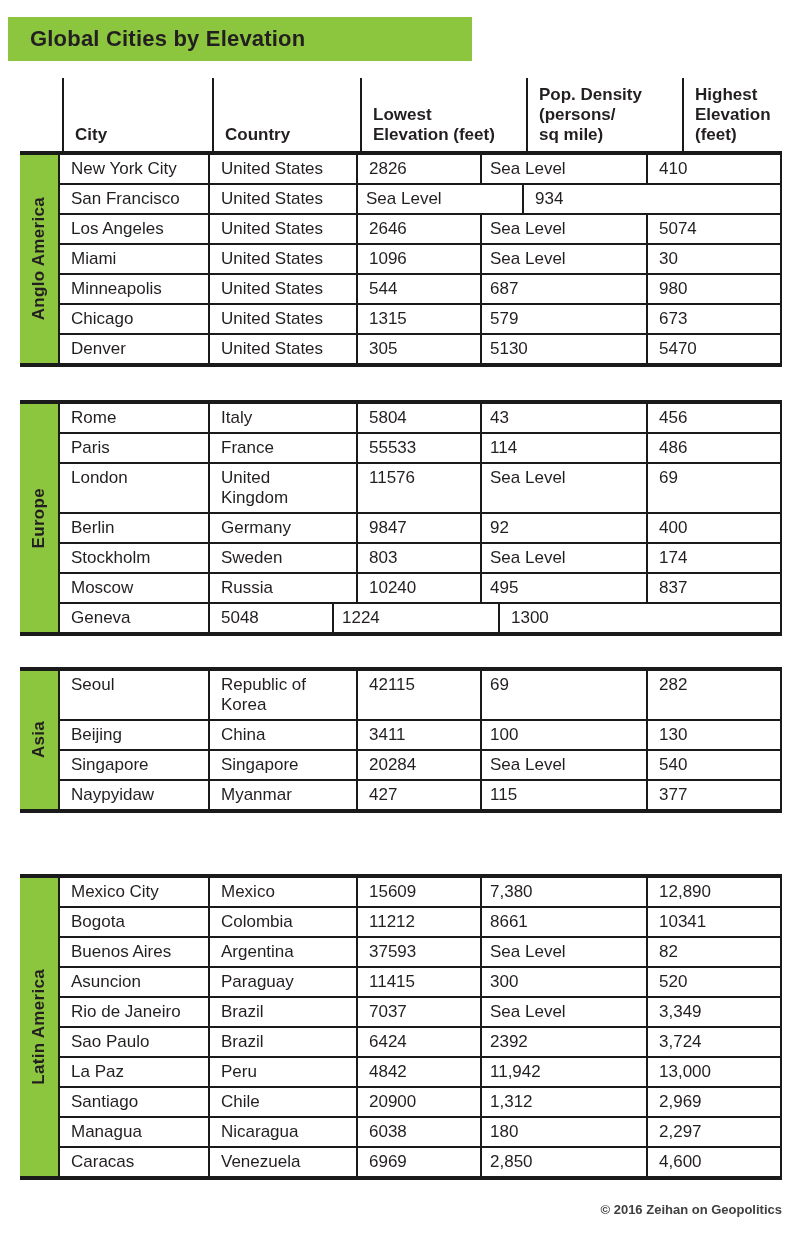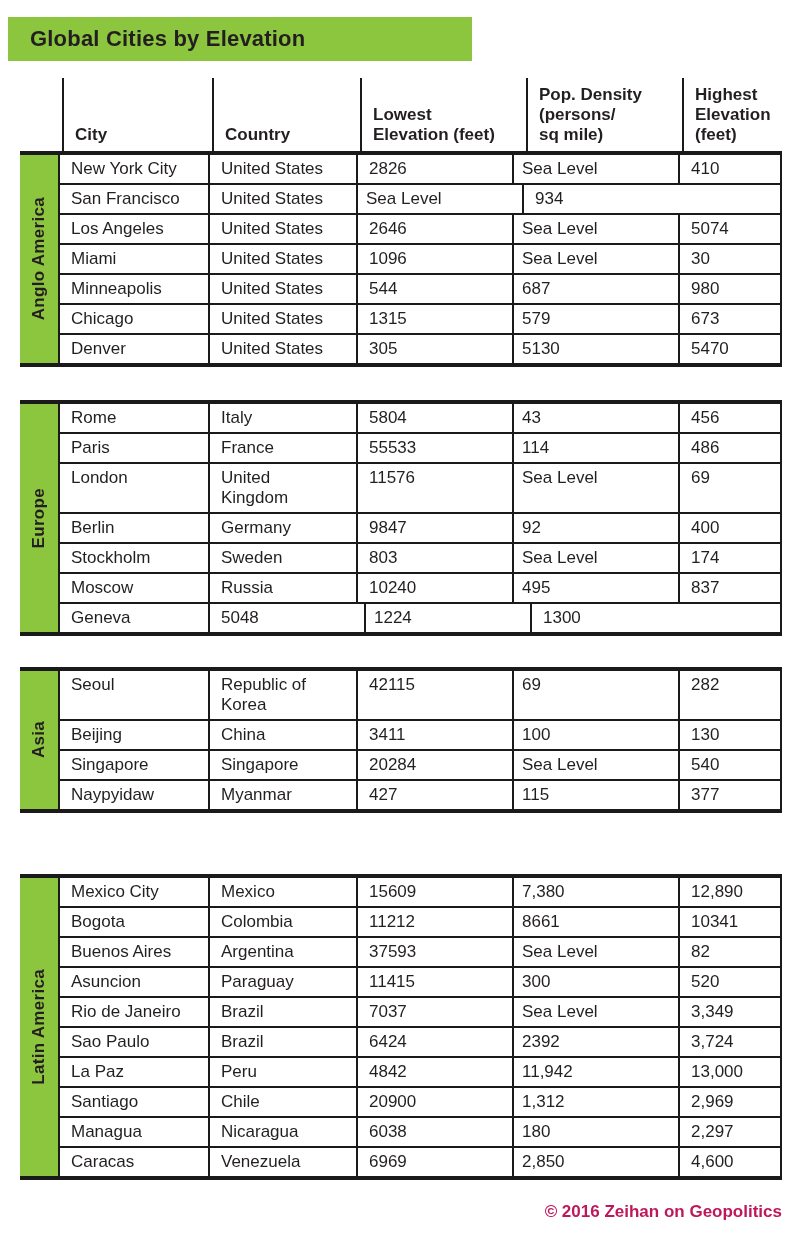--- a/index.html
+++ b/index.html
@@ -48,26 +48,26 @@
   .rows { flex:1; display:flex; flex-direction:column; }
   .row { display:flex; border-bottom:2px solid var(--line); }
   .row:last-child { border-bottom:none; }
   .cell {
     box-sizing:border-box; padding:4px 4px 4px 11px; font-size:17px;
     line-height:20px; min-height:28px; border-right:2px solid var(--line);
     white-space:pre-line;
   }
   .cell.c0 { width:150px; }
   .cell.c1 { width:148px; }
-  .cell.c2 { width:156px; }
+  .cell.c2 { width:124px; }
   .cell.c3 { width:166px;padding-left:8px; }
   .cell.c4 { flex:1; border-right:none; }
   .footer {
     position:absolute; left:20px; top:1202px; width:762px;
-    text-align:right; font-size:17px; font-weight:bold; color:#be185d;
+    text-align:right; font-size:13px; font-weight:bold; color:#404040;
   }
 </style>
 </head>
 <body>
 
 <div class="title-banner">Global Cities by Elevation</div>
 
 <div class="hdr">
   <div class="hc spacer"></div>
   <div class="hc w0">City</div>

